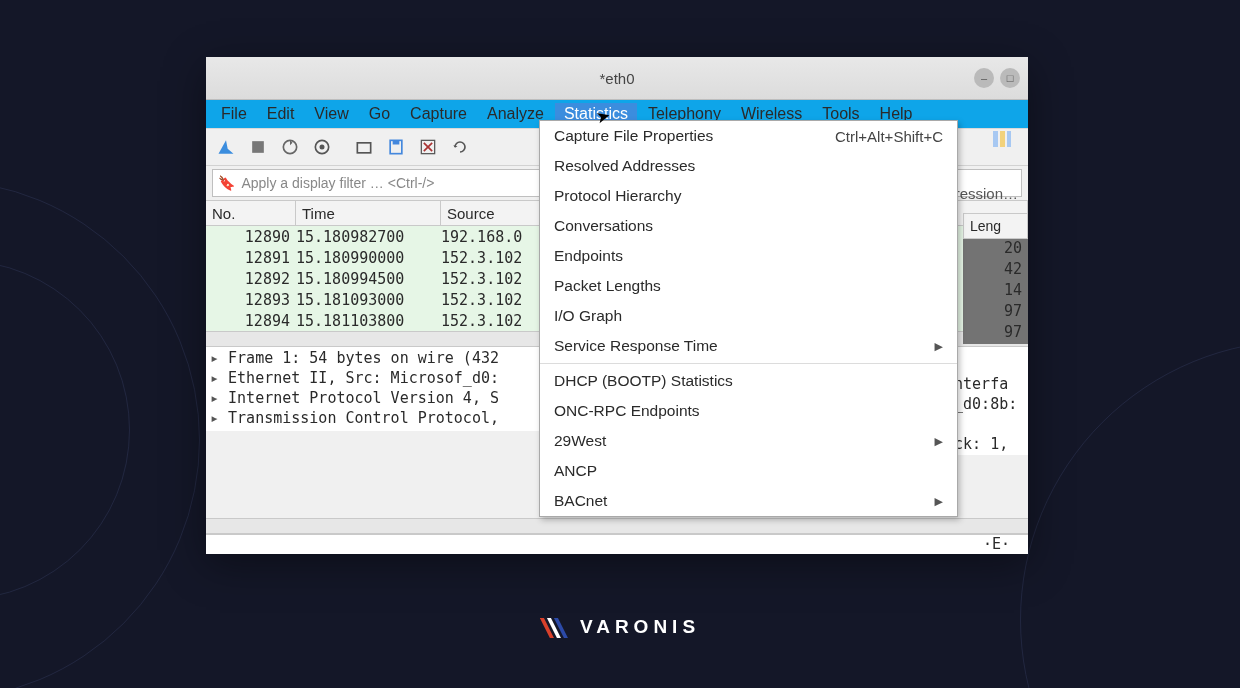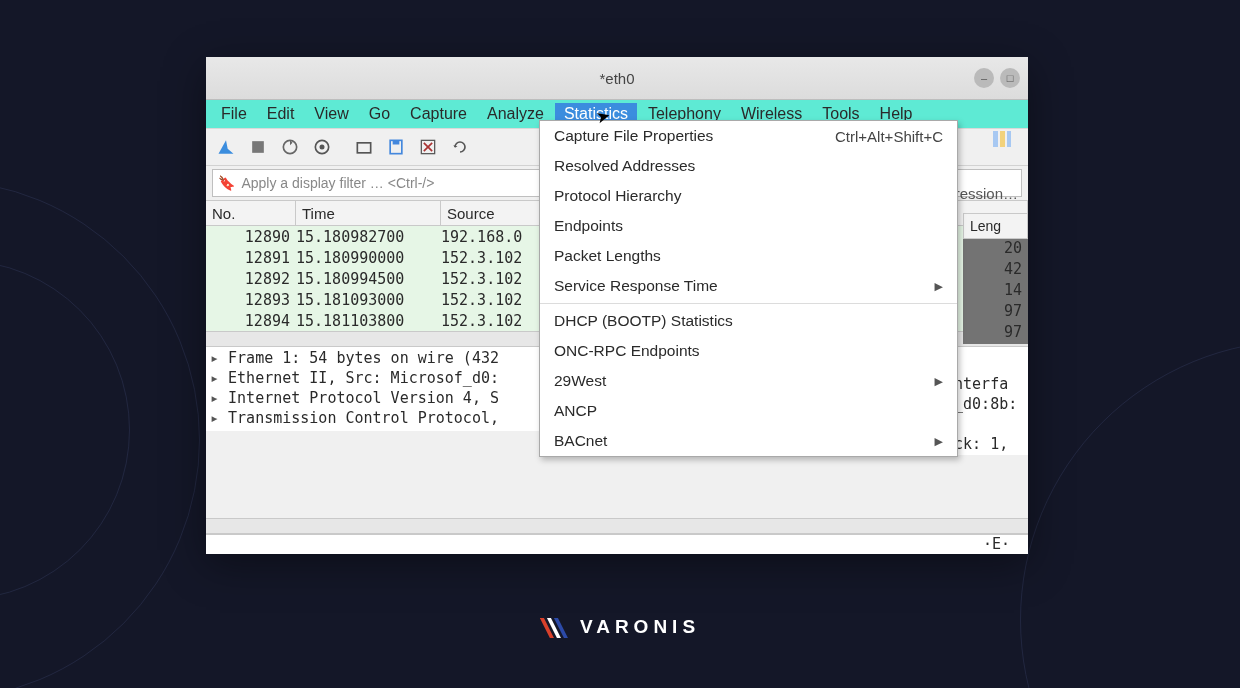--- a/index.html
+++ b/index.html
@@ -54,21 +54,21 @@
     border-radius: 50%;
     background: #bababa;
     display: inline-flex;
     align-items: center;
     justify-content: center;
     font-size: 11px;
     color: #555;
   }
   .menubar {
     display: flex;
-    background: #5eead4;
+    background: #0ea5e9;
     padding: 3px 6px;
     font-size: 16px;
     border-bottom: 1px solid #d9d9d9;
     gap: 2px;
   }
   .menubar .mi {
     padding: 2px 9px;
     cursor: default;
   }
   .menubar .mi.active {
@@ -376,24 +376,30 @@
       <span>Capture File Properties</span>
         <span class="accel">Ctrl+Alt+Shift+C</span>
     </div>
     <div class="mitem">
         <span>Resolved Addresses</span>
       </div>
     <div class="mitem">
         <span>Protocol Hierarchy</span>
       </div>
     <div class="mitem">
+        <span>Conversations</span>
+      </div>
+    <div class="mitem">
         <span>Endpoints</span>
       </div>
     <div class="mitem">
         <span>Packet Lengths</span>
+      </div>
+    <div class="mitem">
+        <span>I/O Graph</span>
       </div>
     <div class="mitem">
         <span>Service Response Time</span>
         <span class="arrow">▶</span>
       </div>
     <div class="sep"></div>
     <div class="mitem">
         <span>DHCP (BOOTP) Statistics</span>
       </div>
     <div class="mitem">

